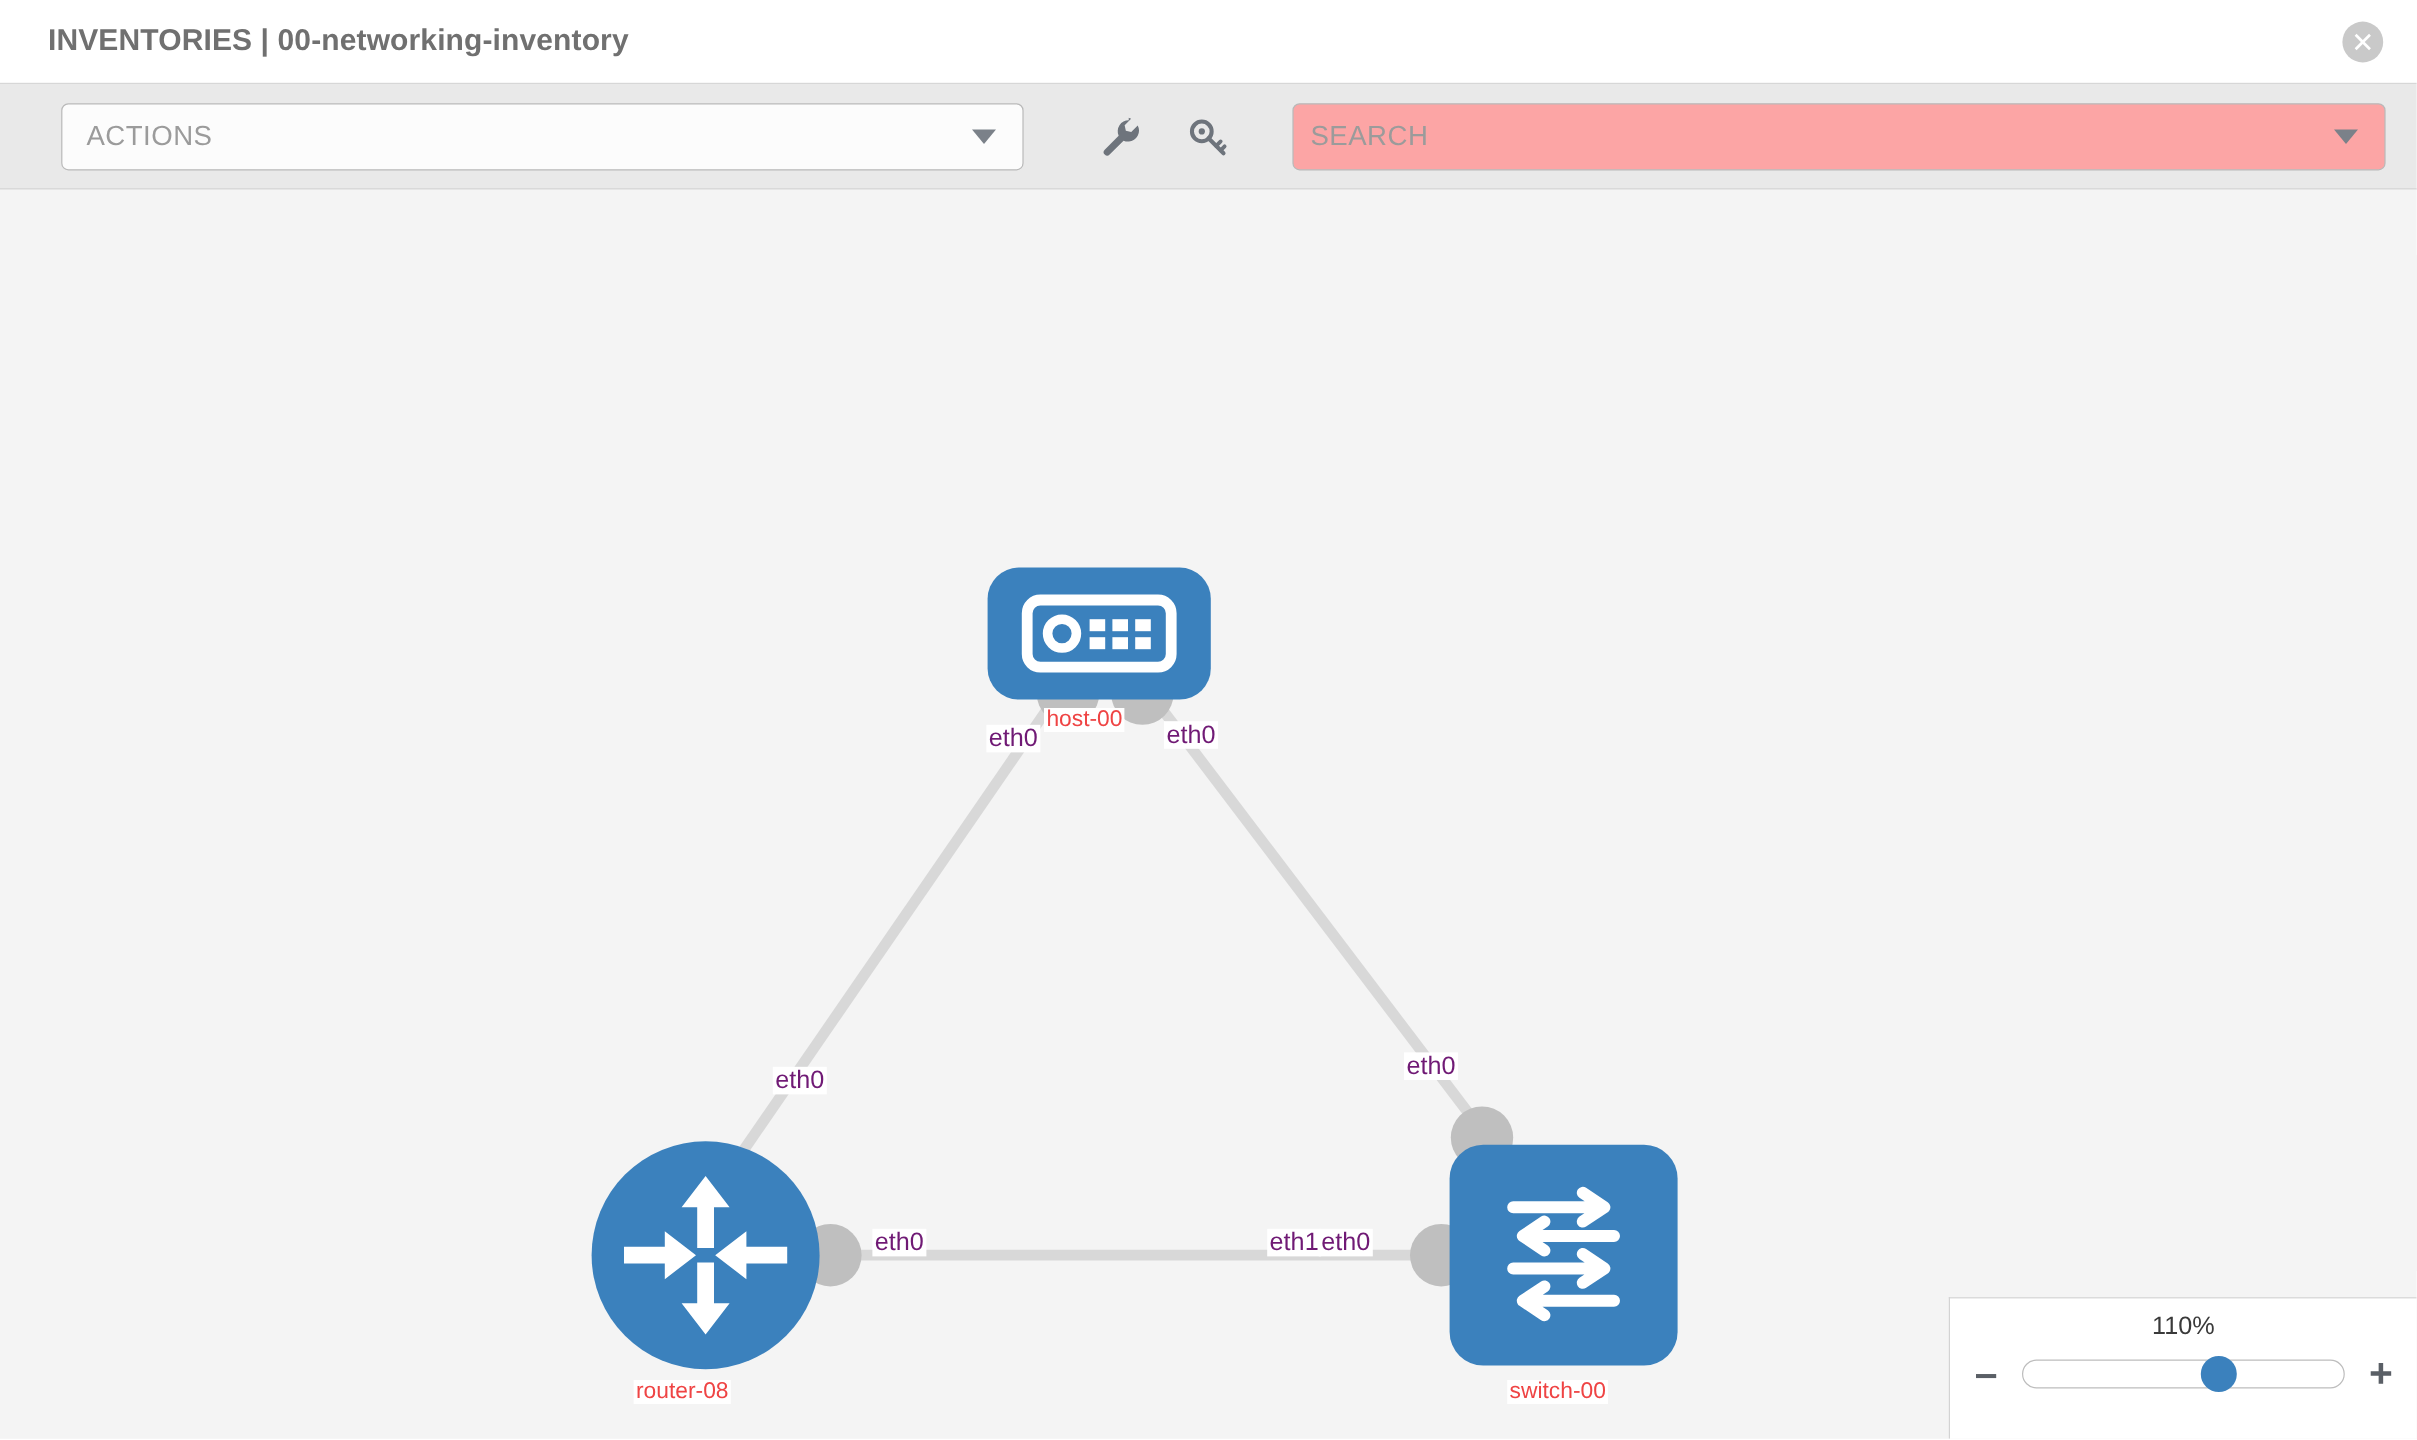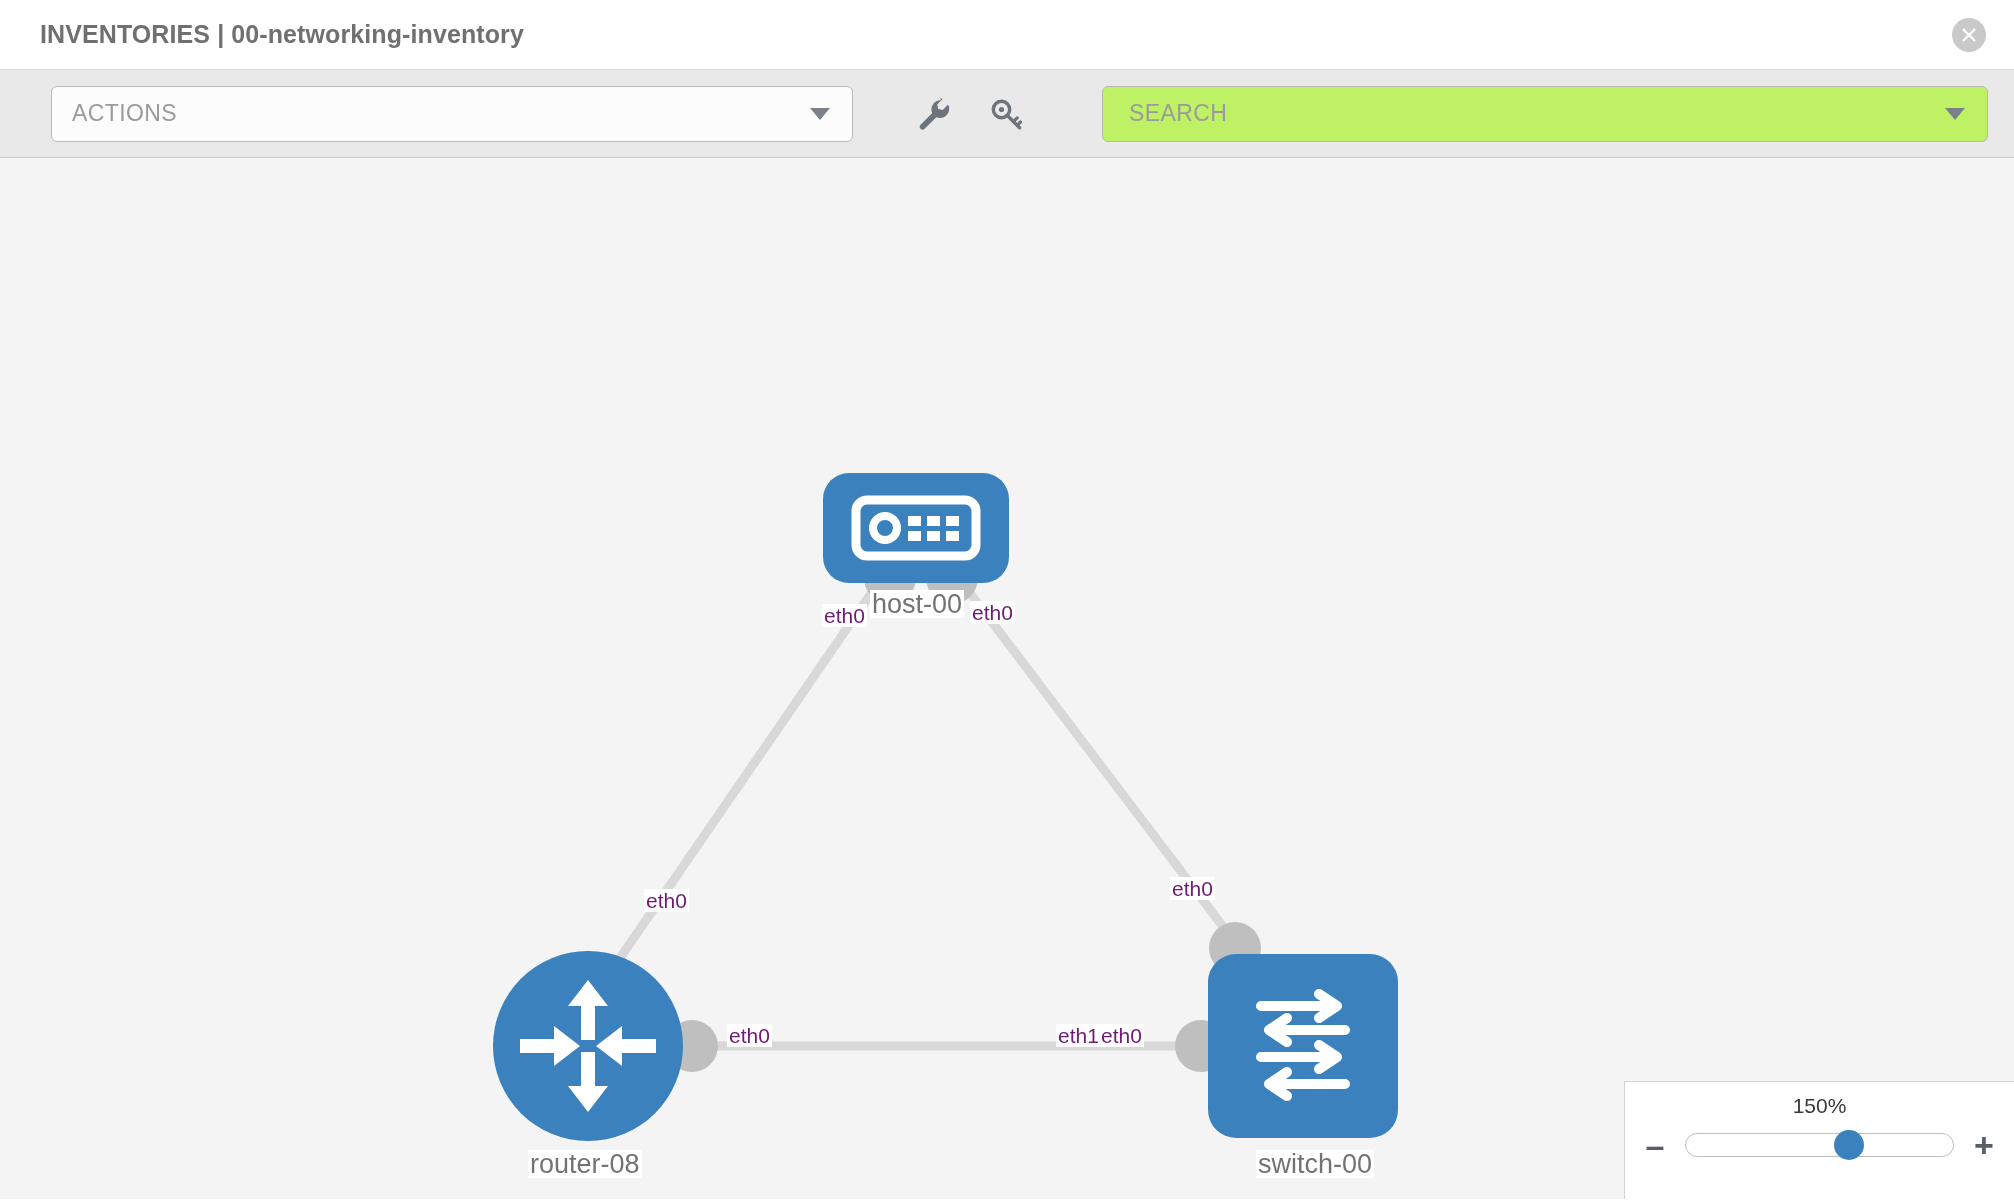--- a/index.html
+++ b/index.html
@@ -96,29 +96,29 @@
   }
   .tool-icon {
     width: 44px; height: 44px;
     display: flex;
     align-items: center;
     justify-content: center;
     cursor: pointer;
   }
   .search-box {
     position: relative;
-    margin-left: 73px;
+    margin-left: 48px;
     flex: 1;
     height: 56px;
-    background: #bef264;
+    background: #fca5a5;
     border: 1px solid #b9b9b9;
     border-radius: 6px;
     display: flex;
     align-items: center;
-    padding: 0 24px;
+    padding: 0 12px;
   }
   .search-box input {
     border: 0;
     outline: 0;
     background: transparent;
     font-family: "Liberation Sans", sans-serif;
     font-size: 23px;
     color: #55595e;
     width: 100%;
     letter-spacing: .4px;
@@ -137,22 +137,22 @@
     position: absolute;
     left: 0; top: 0;
     width: 2014px;
     height: 1041px;
   }
 
   
   .node-label {
     position: absolute;
     background: #ffffff;
-    color: #737373;
-    font-size: 27px;
+    color: #ef4444;
+    font-size: 19px;
     white-space: nowrap;
     line-height: 1.05;
     padding: 0 2px;
   }
   .iface-label {
     position: absolute;
     background: #ffffff;
     color: #701a75;
     font-size: 21px;
     white-space: nowrap;
@@ -342,21 +342,21 @@
     <div class="iface-label" style="left:1170px; top:719px;">eth0</div>
     <div class="iface-label" style="left:727px;  top:866px;">eth0</div>
     <div class="iface-label" style="left:1099px; top:866px;">eth0</div>
     <div class="iface-label" style="left:1056px; top:866px;">eth1</div>
 
     <div class="node-label" style="left:870px;  top:432px;">host-00</div>
     <div class="node-label" style="left:528px;  top:992px;">router-08</div>
     <div class="node-label" style="left:1243px; top:992px;margin-left:13px;">switch-00</div>
 
     <div class="zoom-widget">
-      <div class="zoom-value">150%</div>
+      <div class="zoom-value">110%</div>
       <div class="zoom-row">
         <div class="zoom-minus">–</div>
         <div class="zoom-track">
           <div class="zoom-thumb" id="zoom-thumb" style="left: 61%;"></div>
         </div>
         <div class="zoom-plus">+</div>
       </div>
     </div>
 
   </div>

